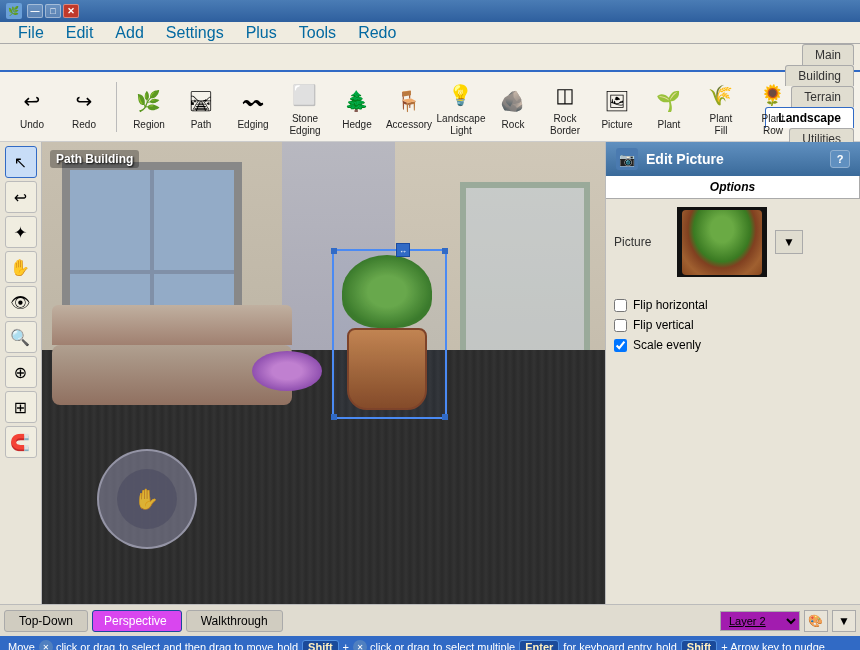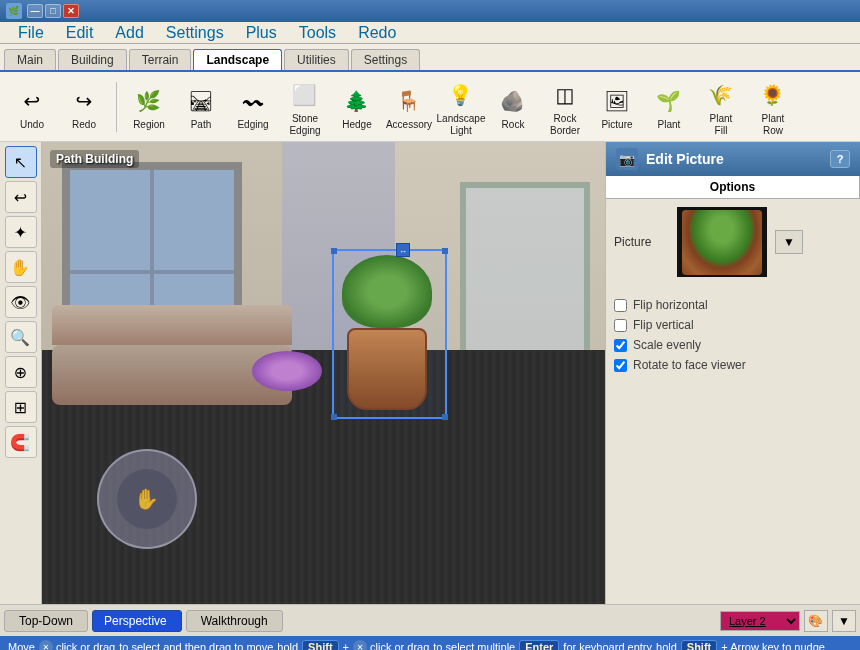--- a/index.html
+++ b/index.html
@@ -11,21 +11,21 @@
     #titlebar .title-text { flex: 1; }
     #titlebar .win-btns { display: flex; gap: 2px; }
     #titlebar .win-btn { width: 16px; height: 14px; border: 1px solid rgba(255,255,255,0.4); border-radius: 2px; background: rgba(255,255,255,0.2); display: flex; align-items: center; justify-content: center; font-size: 9px; color: white; cursor: pointer; }
     #titlebar .win-btn.close { background: #c0392b; }
 
     
     #menubar { background: #f0ece0; height: 22px; display: flex; align-items: center; padding: 0 4px; border-bottom: 1px solid #aaa; }
     #menubar .menu-item { padding: 2px 8px; cursor: pointer; color: #0369a1; font-size: 16px; margin-left: 6px; }
 
     
-    #toolbar-tabs { background: #f0ece0; display: flex; align-items: flex-end; padding: 0 4px; border-bottom: 2px solid #316ac5; height: 28px; }
+    #toolbar-tabs { background: #f0ece0; display: flex; align-items: flex-end; padding: 0 4px; border-bottom: 2px solid #316ac5; height: 28px; flex-direction: column; }
     .tab-btn { padding: 3px 12px; font-size: 12px; cursor: pointer; border: 1px solid #aaa; border-bottom: none; background: #e0ddd0; margin-right: 2px; border-radius: 3px 3px 0 0; color: #333; }
     .tab-btn.active { background: white; border-color: #316ac5; color: #000; font-weight: bold; }
 
     
     #icon-toolbar { background: #f5f2ea; height: 70px; display: flex; align-items: center; padding: 4px 8px; gap: 4px; border-bottom: 1px solid #ccc; }
     .tool-separator { width: 1px; height: 50px; background: #bbb; margin: 0 4px; }
     .tool-item { display: flex; flex-direction: column; align-items: center; justify-content: center; width: 48px; cursor: pointer; padding: 2px; border-radius: 3px; }
     .tool-item .tool-icon { width: 36px; height: 36px; display: flex; align-items: center; justify-content: center; font-size: 20px; }
     .tool-item .tool-label { font-size: 10px; text-align: center; color: #222; line-height: 1.2; }
 
@@ -61,58 +61,58 @@
     .selection-box { position: absolute; bottom: 40%; left: 290px; width: 115px; height: 170px; border: 2px solid #4a8af4; background: rgba(74,138,244,0.05); pointer-events: none; }
     .selection-handle { position: absolute; top: -5px; right: 40px; width: 12px; height: 12px; background: #4a8af4; border: 1px solid #2a5ac4; cursor: pointer; }
 
     
     .nav-circle { position: absolute; bottom: 55px; left: 55px; width: 100px; height: 100px; background: rgba(120,120,140,0.7); border-radius: 50%; border: 2px solid rgba(200,200,220,0.5); display: flex; align-items: center; justify-content: center; }
     .nav-circle-inner { width: 60px; height: 60px; background: rgba(80,80,100,0.8); border-radius: 50%; display: flex; align-items: center; justify-content: center; font-size: 20px; color: rgba(200,200,220,0.8); }
 
     
     #bottom-bar { height: 32px; background: #e0dcd0; border-top: 1px solid #bbb; display: flex; align-items: center; padding: 0 4px; gap: 4px; }
     .view-tab { padding: 3px 14px; border: 1px solid #aaa; border-radius: 3px; cursor: pointer; font-size: 12px; background: #d0ccc0; }
-    .view-tab.active { background: #1d4ed8; color: white; border-color: #1a4a9a; padding-left: 11px; }
-    .layer-select { margin-left: auto; padding: 2px 4px; border: 1px solid #aaa; background: #be185d; font-size: 11px; min-width: 80px; text-decoration: underline; }
+    .view-tab.active { background: #d946ef; color: white; border-color: #1a4a9a; padding-left: 11px; }
+    .layer-select { margin-left: auto; padding: 2px 4px; border: 1px solid #aaa; background: #a21caf; font-size: 11px; min-width: 80px; text-decoration: underline; }
     .layer-btn { width: 24px; height: 22px; border: 1px solid #aaa; background: #e8e4d8; cursor: pointer; display: flex; align-items: center; justify-content: center; font-size: 12px; }
 
     
     #status-bar { height: 22px; background: #316ac5; display: flex; align-items: center; padding: 0 8px; color: white; font-size: 11px; gap: 4px; }
     .status-key { background: #1a4a9a; border: 1px solid #5090e0; border-radius: 3px; padding: 0 5px; font-size: 11px; font-weight: bold; color: #fff0c0; }
 
     
     #right-panel { width: 255px; background: #e8e4d8; border-left: 1px solid #bbb; display: flex; flex-direction: column; overflow: hidden; }
     #right-panel-header { background: linear-gradient(to bottom, #6090c0, #3a6a9a); color: white; padding: 6px 10px; display: flex; align-items: center; gap: 8px; font-size: 14px; font-weight: bold; }
     #right-panel-header .panel-icon { width: 22px; height: 22px; background: #4a7ab0; border-radius: 3px; display: flex; align-items: center; justify-content: center; font-size: 13px; }
     #right-panel-header .help-btn { margin-left: auto; width: 20px; height: 18px; background: #6090c0; border: 1px solid #90b0d0; border-radius: 3px; display: flex; align-items: center; justify-content: center; font-size: 11px; cursor: pointer; }
 
     
     .panel-tabs { display: flex; border-bottom: 1px solid #aaa; background: #ddd9cc; }
-    .panel-tab { flex: 1; text-align: center; padding: 4px; cursor: pointer; font-size: 12px; border-right: 1px solid #aaa; }
+    .panel-tab { flex: 1; text-align: center; padding: 4px; cursor: pointer; font-size: 12px; border-right: 1px solid #aaa; font-style: italic; }
     .panel-tab.active { background: white; font-weight: bold; }
 
     
     .panel-section { padding: 8px; }
     .pic-row { display: flex; align-items: center; gap: 8px; margin-bottom: 10px; }
     .pic-label { width: 55px; font-size: 12px; color: #333; }
     .pic-preview { width: 90px; height: 70px; background: #111; display: flex; align-items: center; justify-content: center; overflow: hidden; position: relative; }
     .pic-preview-img { width: 80px; height: 65px; background: radial-gradient(ellipse at 50% 30%, #6aaa44 20%, #3a7a22 50%, #804020 60%, #a06030 80%, #884820 100%); border-radius: 4px; }
     .pic-dropdown { width: 28px; height: 24px; background: #e0ddd0; border: 1px solid #aaa; display: flex; align-items: center; justify-content: center; cursor: pointer; font-size: 12px; }
 
     
     .prop-row { display: flex; align-items: center; margin-bottom: 6px; padding: 0 8px; }
     .prop-label { width: 70px; font-size: 12px; color: #333; }
     .prop-slider-wrap { flex: 1; position: relative; height: 16px; display: flex; align-items: center; }
     .prop-slider { width: 100%; accent-color: #316ac5; }
     .prop-value { width: 30px; font-size: 11px; color: #333; text-align: right; margin-left: 4px; }
 
     
     .check-row { display: flex; align-items: center; gap: 6px; padding: 3px 8px; }
     .check-row input[type=checkbox] { width: 13px; height: 13px; }
-    .check-row label { font-size: 12px; color: #404040; }
+    .check-row label { font-size: 12px; color: #000000; }
 
     .scene-couch { position: absolute; bottom: 43%; left: 10px; width: 240px; height: 100px; }
     .couch-body { width: 100%; height: 60px; background: linear-gradient(180deg, #b0a090 0%, #907060 100%); border-radius: 8px; position: absolute; bottom: 0; }
     .couch-back { width: 100%; height: 40px; background: linear-gradient(180deg, #c0b0a0 0%, #a08070 100%); border-radius: 6px 6px 0 0; position: absolute; top: 0; }
   </style>
 </head>
 <body>
 
 <div id="titlebar">
   <div class="title-icon">🌿</div>
@@ -296,24 +296,20 @@
       <input type="checkbox" id="flipH" style="">
       <label for="flipH">Flip horizontal</label>
     </div>
     <div class="check-row">
       <input type="checkbox" id="flipV" style="">
       <label for="flipV">Flip vertical</label>
     </div>
     <div class="check-row">
       <input type="checkbox" id="scaleEvenly" checked="" style="">
       <label for="scaleEvenly">Scale evenly</label>
-    </div>
-    <div class="check-row">
-      <input type="checkbox" id="rotateViewer" checked="" style="">
-      <label for="rotateViewer">Rotate to face viewer</label>
     </div>
   </div>
 </div>
 
 <div id="bottom-bar">
   <div class="view-tab">Top-Down</div>
   <div class="view-tab active">Perspective</div>
   <div class="view-tab">Walkthrough</div>
 
   <select class="layer-select">

